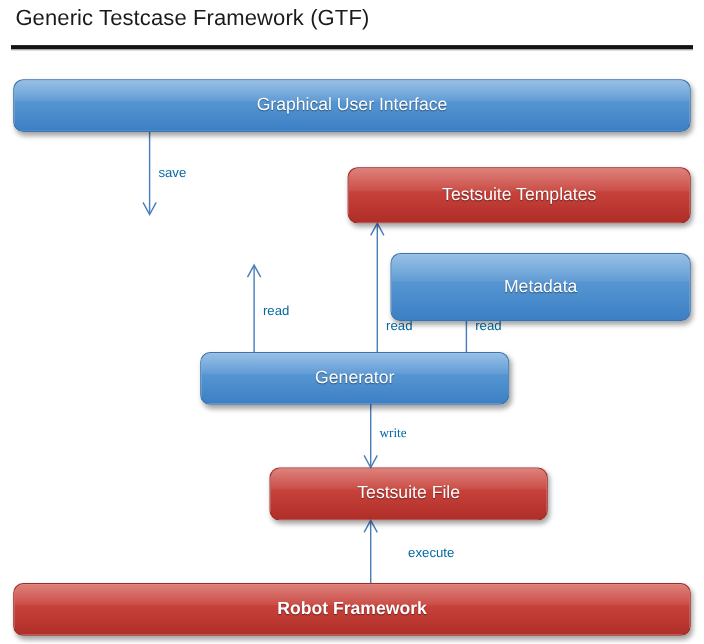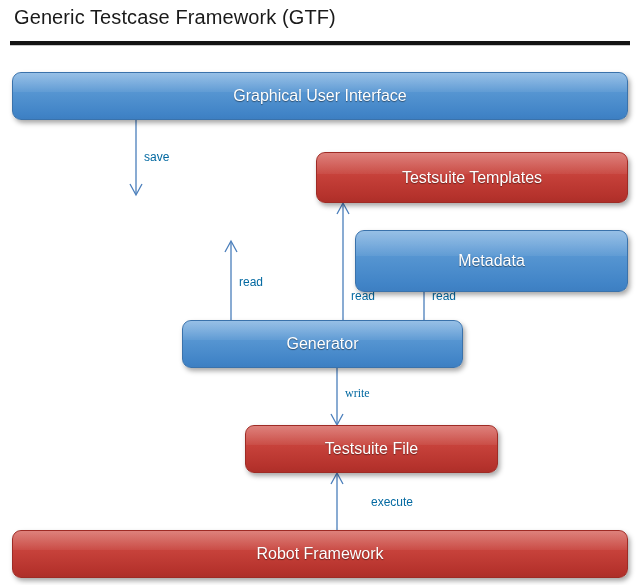--- a/index.html
+++ b/index.html
@@ -181,17 +181,17 @@
   </div>
 
   <div class="node blue" style="left:182px; top:320px; width:281px; height:48px;">
     <span class="label">Generator</span>
   </div>
 
   <div class="node red" style="left:197px; top:425px; width:253px; height:48px;margin-left:48px;">
     <span class="label">Testsuite File</span>
   </div>
 
-  <div class="node red" style="left:12px; top:530px; width:616px; height:48px;">
+  <div class="node red" style="left:12px; top:530px; width:616px; height:48px;font-weight:bold;">
     <span class="label">Robot Framework</span>
   </div>
 
 </div>
 
 </body></html>

